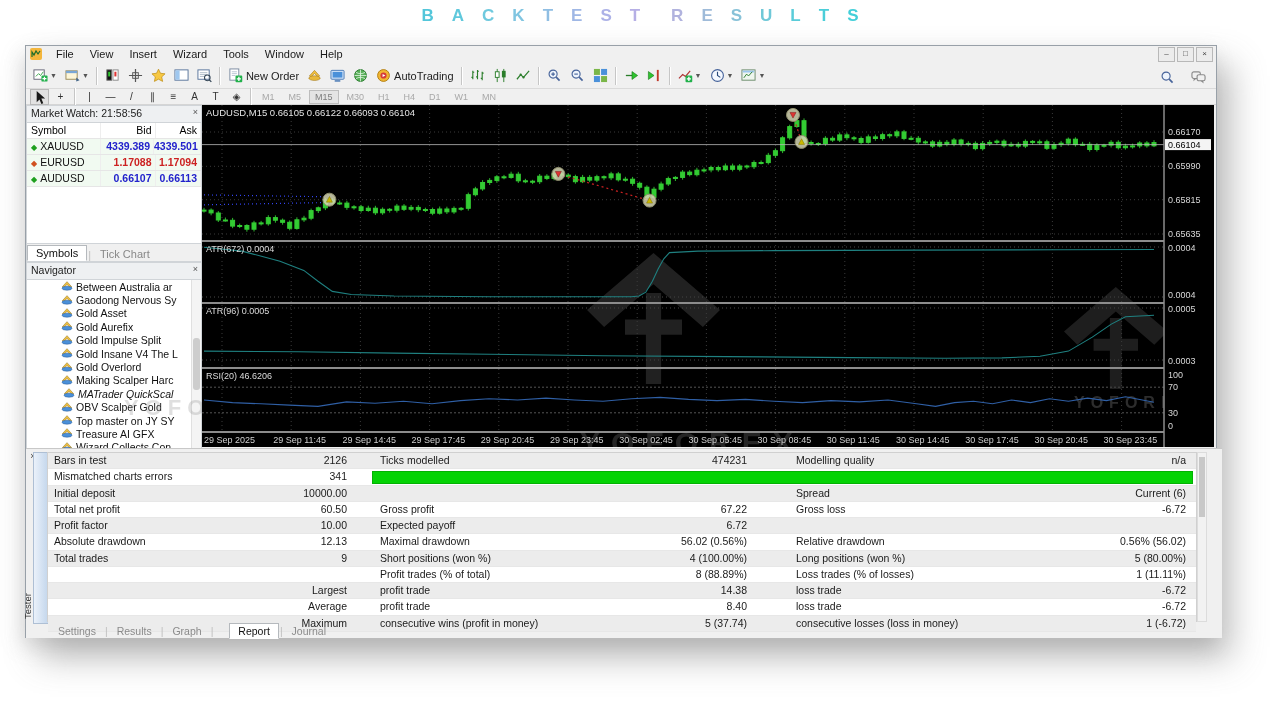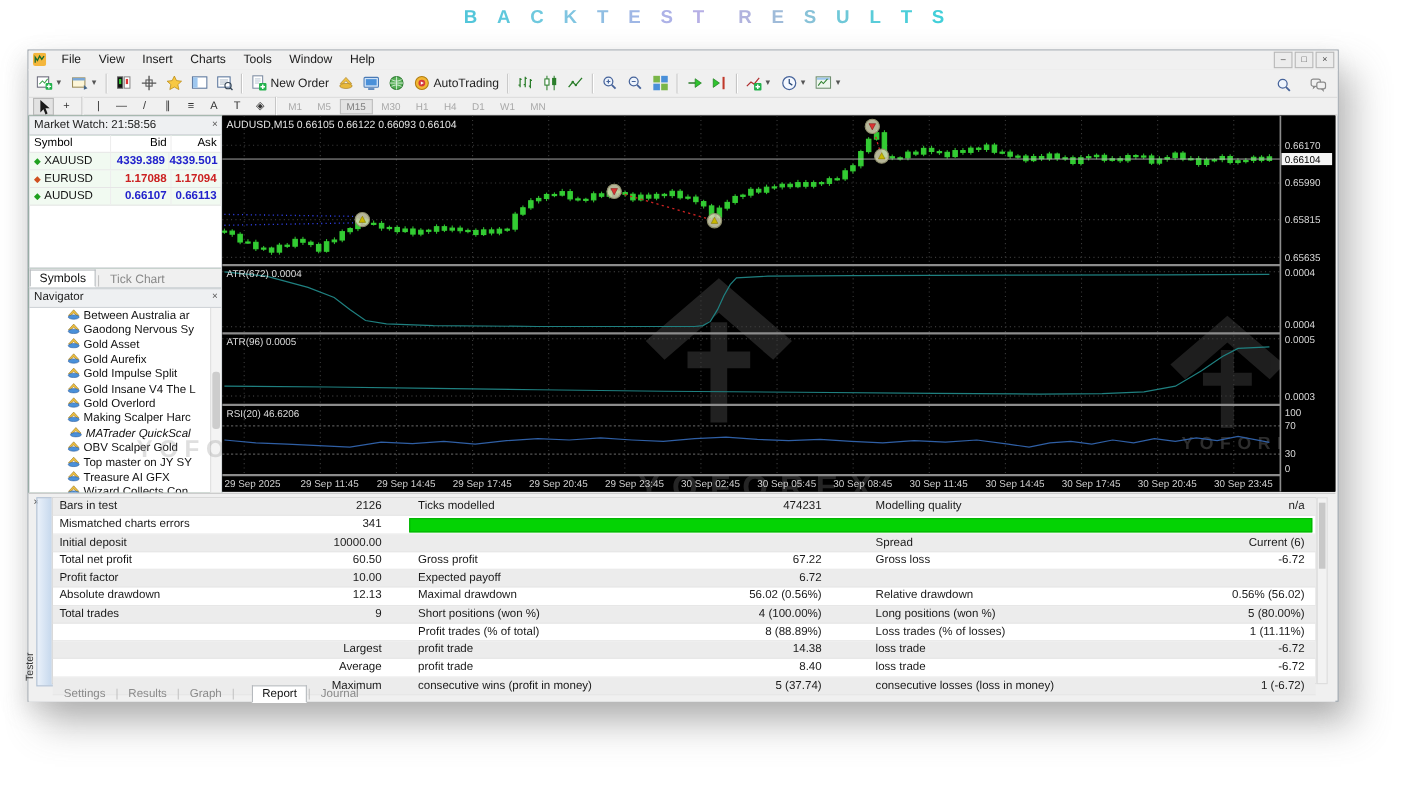--- a/index.html
+++ b/index.html
@@ -34,21 +34,21 @@
   .tb-btn svg{display:block;}
   .tb-btn .lbl{margin-left:3px;}
   .tb-btn .drop{font-size:7px;color:#555;margin-left:2px;}
   .tb2-btn{width:17px;height:14px;border:1px solid transparent;text-align:center;font-size:10px;
     line-height:13px;color:#333;margin:0 1px;}
   .tb2-btn.pressed{background:#e2e2e2;border:1px solid #b8b8b8;}
   .tf-btn{font-size:9px;color:#a8a8a8;padding:1px 5px;margin:0 1px;border:1px solid transparent;}
   .tf-btn.active{background:#e4e4e4;border:1px solid #bdbdbd;color:#7c7c7c;}
   #tb1-right{position:absolute;right:6px;top:20px;display:flex;gap:8px;}
   
-  #left-panel{position:absolute;left:0;top:59px;width:176px;height:343px;background:#14532d;overflow:hidden;}
+  #left-panel{position:absolute;left:0;top:59px;width:176px;height:343px;background:#7f1d1d;overflow:hidden;}
   .panel-head{position:relative;height:14px;background:#eef0f2;border:1px solid #d0d4d8;
     font-size:10.5px;color:#222;padding:1px 4px;}
   .panel-head .px{position:absolute;right:3px;top:1px;font-size:9px;color:#555;}
   #mw-table{background:#fff;border:1px solid #d0d4d8;border-top:none;height:120px;position:relative;}
   .mw-hrow,.mw-row{display:flex;font-size:10.5px;height:15px;line-height:15px;border-bottom:1px solid #e6e6e6;}
   .mw-hrow div,.mw-row div{border-right:1px solid #eee;}
   .mw-c1{width:72px;padding-left:4px;}
   .mw-c2{width:52px;text-align:right;padding-right:3px;}
   .mw-c3{width:43px;text-align:right;padding-right:3px;}
   .mw-row{background:#f1faf1;font-weight:bold;}
@@ -62,21 +62,21 @@
   #nav-tree{background:#fff;border:1px solid #d0d4d8;border-top:none;height:187px;overflow:hidden;position:relative;font-size:10.5px;}
   .nav-item{display:flex;align-items:center;height:13.4px;white-space:nowrap;color:#111;}
   .nav-item svg{flex:0 0 auto;margin-right:3px;}
   #nav-scroll{position:absolute;right:0;top:0;width:9px;height:100%;background:#f4f4f4;border-left:1px solid #e0e0e0;}
   #nav-scroll .thumb{position:absolute;left:1px;top:58px;width:7px;height:52px;background:#cdcdcd;border-radius:3px;}
   .watermark-left{position:absolute;left:98px;top:290px;font-size:22px;font-weight:bold;
     letter-spacing:6px;color:rgba(150,150,150,.30);}
   
   #chart-area{position:absolute;left:176px;top:59px;width:1012px;height:342px;background:#000;}
   
-  #tester-panel{position:absolute;left:0;top:402px;width:1188px;height:189px;background:#f0f0f0;border-top:1px solid #c8c8c8;}
+  #tester-panel{position:absolute;left:0;top:402px;width:1188px;height:189px;background:#f0f0f0;border-top:1px solid #c8c8c8;padding-left:8px;}
   #tester-close{position:absolute;left:2px;top:2px;font-size:9px;color:#444;width:10px;height:10px;line-height:10px;text-align:center;}
   #tester-strip{position:absolute;left:7px;top:3px;width:14px;height:170px;
     background:linear-gradient(to right,#eaf1fa,#c3d6ec);border:1px solid #aebfd4;}
   #tester-strip .vlabel{position:absolute;left:-1px;bottom:4px;transform:rotate(-90deg);transform-origin:left bottom;
     font-size:9.5px;color:#333;white-space:nowrap;}
   #tester-table{position:absolute;left:21px;top:3px;width:1150px;height:170px;background:#fff;border:1px solid #d0d0d0;box-sizing:border-box;}
   .t-row{display:grid;grid-template-columns:180px 125px 215px 185px 230px 213px;height:15.27px;
     font-size:10.5px;line-height:15px;border-bottom:1px solid #e7e7e7;color:#1a1a1a;}
   .t-row.alt{background:#ececec;}
   .t-c1{padding-left:6px;}
@@ -99,21 +99,21 @@
 <div id="mt4-window">
   <div id="menubar">
     <span class="mlogo"><svg width="12" height="12" viewBox="0 0 12 12">
             <rect width="12" height="12" rx="2" fill="#f4b63c"></rect>
             <path d="M2 9V4l2 3 2-4 2 3 2-3" stroke="#1a6b2a" stroke-width="1.2" fill="none"></path>
           </svg></span>
     <div id="menu-items">
           <div class="mi">File</div>
           <div class="mi">View</div>
           <div class="mi">Insert</div>
-          <div class="mi">Charts</div>
+          <div class="mi">Wizard</div>
           <div class="mi">Tools</div>
           <div class="mi">Window</div>
           <div class="mi">Help</div>
         </div>
     <div id="win-controls">
           <div class="wc">–</div>
           <div class="wc">□</div>
           <div class="wc">×</div>
         </div>
   </div>

